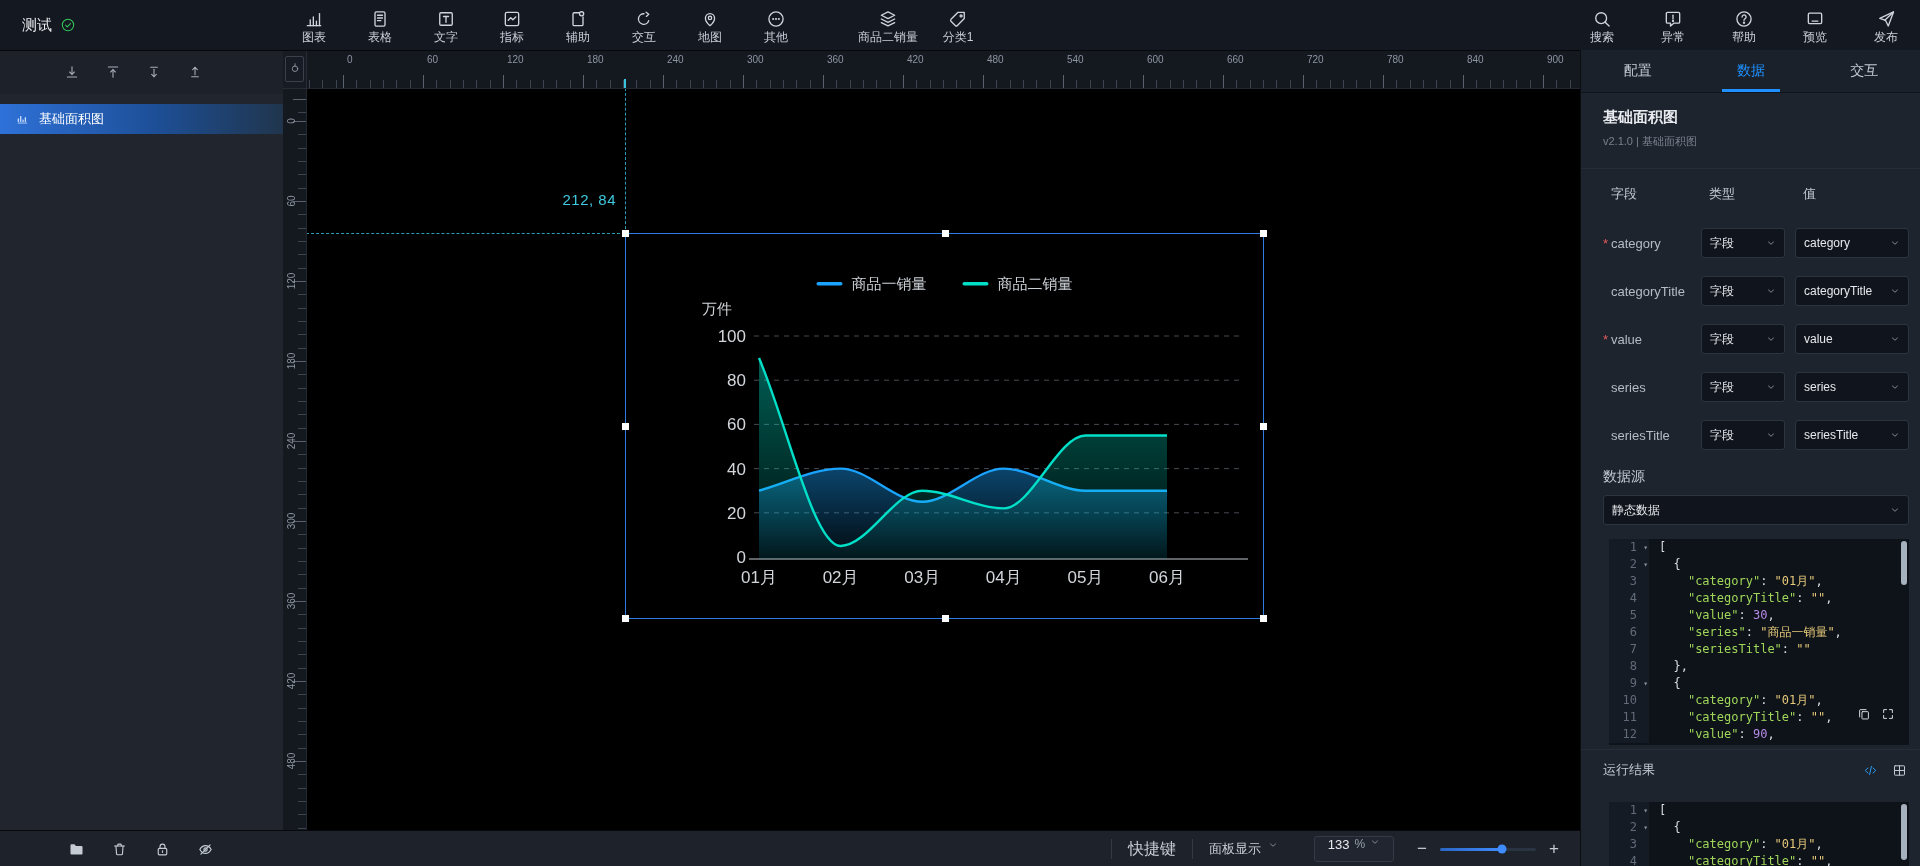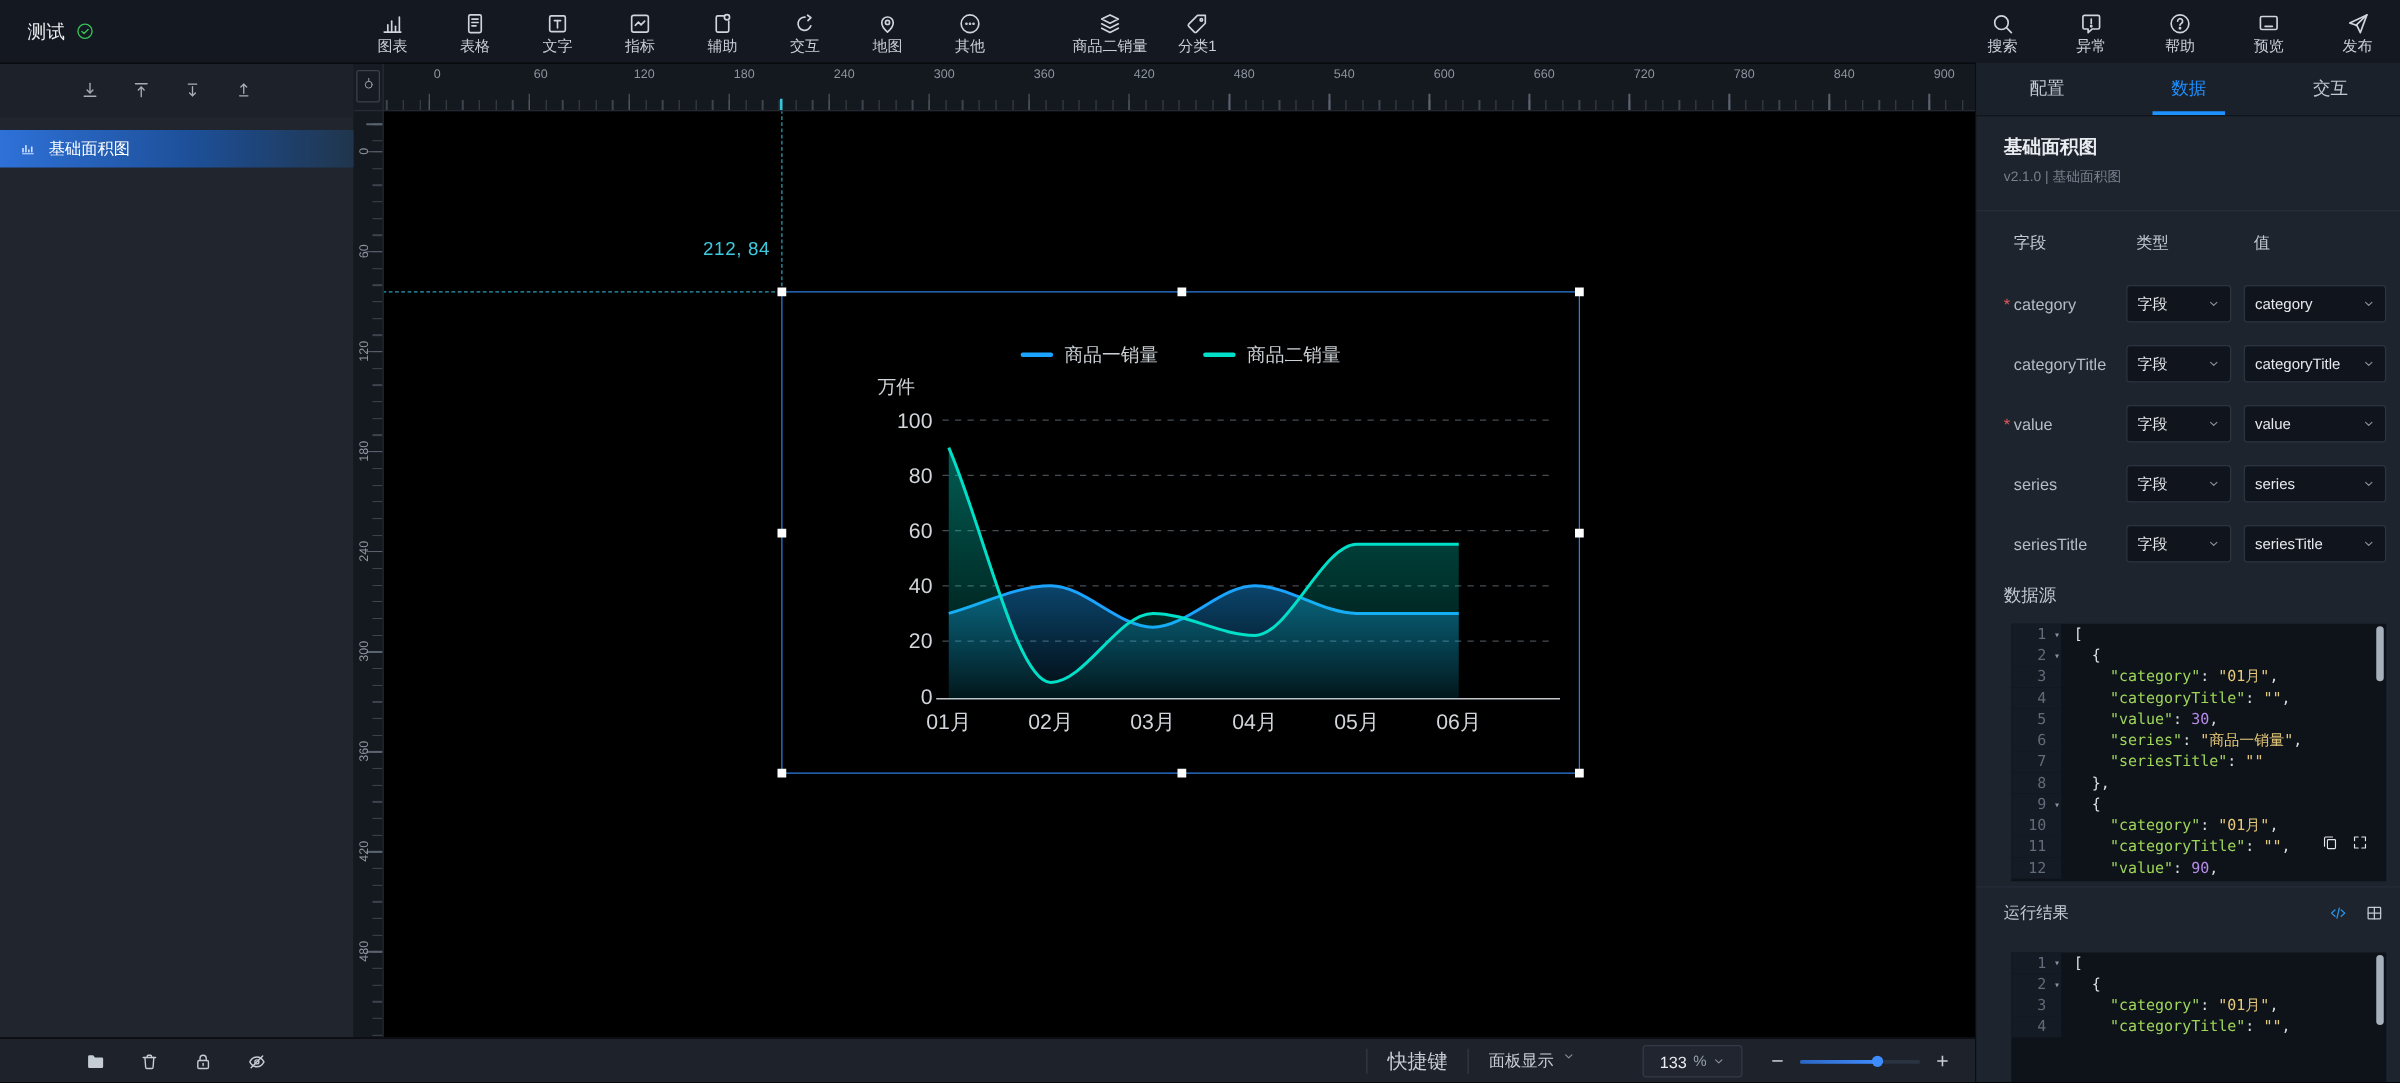--- a/index.html
+++ b/index.html
@@ -93,21 +93,21 @@
 
   
   .statusbar{position:absolute;left:0;top:830px;width:1580px;height:36px;background:#1d222b;border-top:1px solid #07090d;z-index:40;}
   .sb-left{position:absolute;left:68px;top:0;height:36px;display:flex;align-items:center;gap:26px;color:#c6ccd4;}
   .sb-left .icn{display:inline-flex;cursor:pointer;}
   .sb-right{position:absolute;right:16px;top:0;height:36px;display:flex;align-items:center;}
   .sep{width:1px;height:20px;background:#333b47;}
   .sb-text{font-size:16px;color:#c9ced6;padding:0 16px;cursor:pointer;white-space:nowrap;}
   .sb-drop{display:flex;gap:7px;font-size:13px;color:#c9ced6;padding:0 16px;cursor:pointer;white-space:nowrap;}
   .sb-drop .icn{display:inline-flex;color:#8b93a0;}
-  .zoom-box{margin-left:38px;width:78px;height:24px;border:1px solid #333b47;border-radius:3px;background:#20252f;display:flex;align-items:center;justify-content:center;gap:5px;cursor:pointer;}
+  .zoom-box{margin-left:20px;width:78px;height:24px;border:1px solid #333b47;border-radius:3px;background:#20252f;display:flex;align-items:flex-start;justify-content:center;gap:5px;cursor:pointer;}
   .zoom-box .zv{font-size:13px;color:#e9ecef;}
   .zoom-box .zu{font-size:12px;color:#97a0ac;}
   .zoom-box .icn{display:inline-flex;color:#8b93a0;}
   .zoom-minus,.zoom-plus{color:#c6ccd4;font-size:17px;width:20px;text-align:center;cursor:pointer;user-select:none;}
   .zoom-minus{margin-left:18px;}
   .slider{position:relative;width:96px;height:3px;background:#2a3342;border-radius:2px;margin:0 8px;cursor:pointer;}
   .slider .fill{position:absolute;left:0;top:0;height:3px;width:65%;border-radius:2px;background:linear-gradient(90deg,#2b66c4,#3f8cff);}
   .slider .knob{position:absolute;left:65%;top:50%;width:9px;height:9px;border-radius:50%;background:#3f8cff;transform:translate(-50%,-50%);}
 </style>
 </head>
@@ -550,20 +550,28 @@
             <span>seriesTitle</span>
             <span class="icn">
               <svg viewBox="0 0 24 24" width="10" height="10" fill="none" stroke="currentColor" stroke-width="2.2" stroke-linecap="round" stroke-linejoin="round">
                 <path d="M6 9.5l6 5.5 6-5.5"></path>
               </svg>
             </span>
           </div>
         </div>
       </div>
     <div class="ds-label">数据源</div>
+    <div class="sel ds-select">
+      <span>静态数据</span>
+      <span class="icn">
+          <svg viewBox="0 0 24 24" width="10" height="10" fill="none" stroke="currentColor" stroke-width="2.2" stroke-linecap="round" stroke-linejoin="round">
+            <path d="M6 9.5l6 5.5 6-5.5"></path>
+          </svg>
+        </span>
+    </div>
     <div class="editor" id="dataEditor">
 
     <div class="ed-line">
           <div class="gutter">1<span class="fold">▾</span></div>
           <div class="codetxt">[</div>
         </div>
         <div class="ed-line">
           <div class="gutter">2<span class="fold">▾</span></div>
           <div class="codetxt">  {</div>
         </div>

